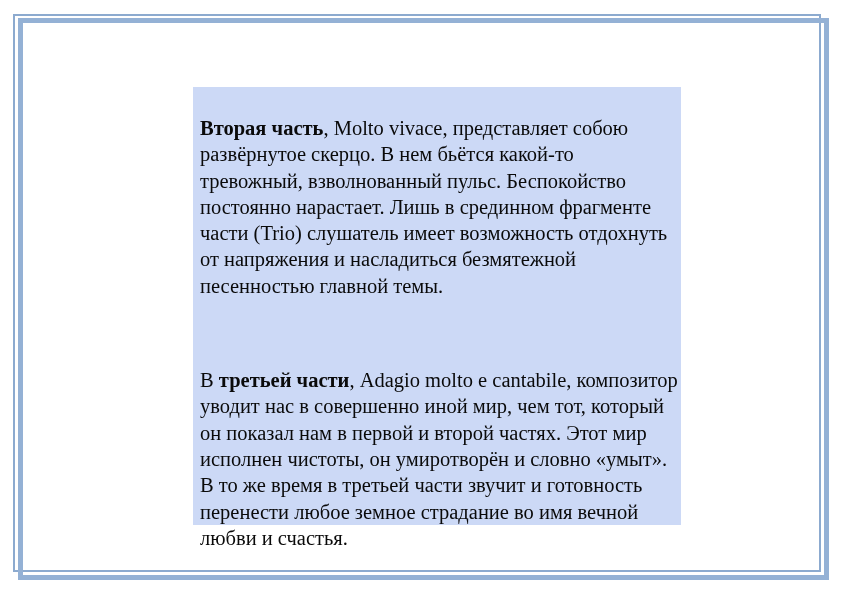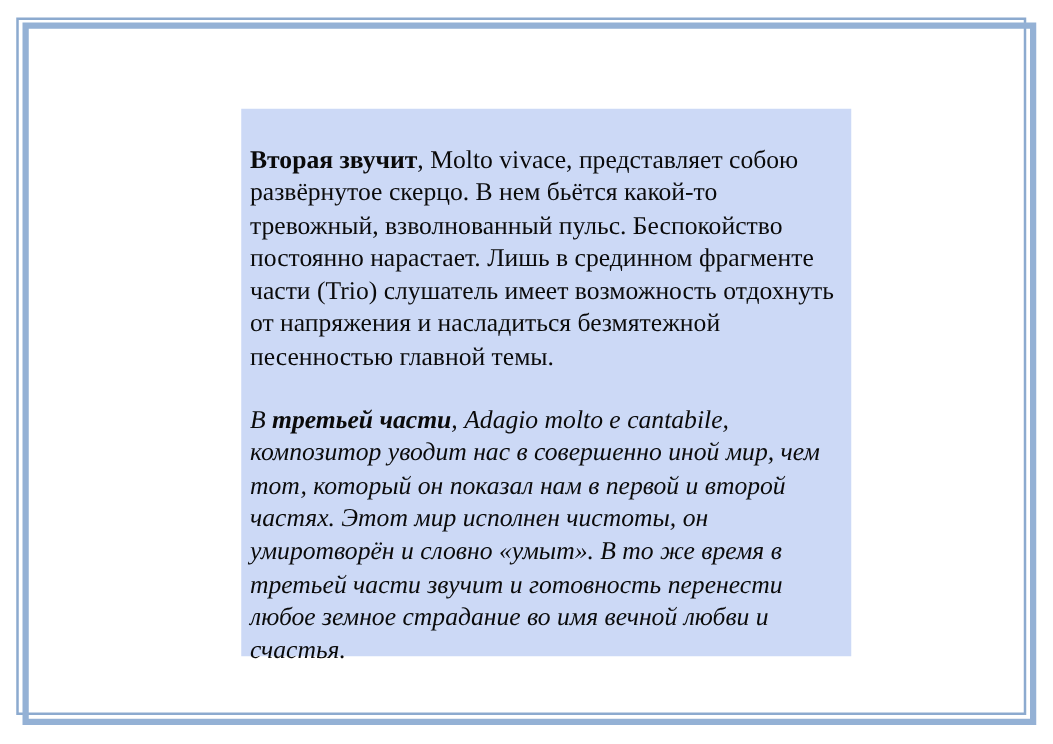--- a/index.html
+++ b/index.html
@@ -38,26 +38,26 @@
     width:488px; height:438px;
     box-sizing:border-box;
     background:var(--box-fill);
     color:var(--text-color);
     padding:28px 1px 0 7px;
     font-size:20.5px;
     line-height:26.3px;
     text-align:left;
   }
   .para{margin:0;}
-  .para + .para{margin-top:24px;font-style:italic;}
+  .para + .para{margin-top:68px;}
   .run-bold{font-weight:bold;}
 </style>
 </head>
 <body>
 
 <div class="slide">
   <div class="frame-line frame-thin"></div>
   <div class="frame-line frame-thick"></div>
   <div class="textbox">
-      <p class="para"><span class="run-bold">Вторая звучит</span><span class="run">, Molto vivace, представляет собою развёрнутое скерцо. В нем бьётся какой-то тревожный, взволнованный пульс. Беспокойство постоянно нарастает. Лишь в срединном фрагменте части (Trio) слушатель имеет возможность отдохнуть от напряжения и насладиться безмятежной песенностью главной темы.</span></p>
+      <p class="para"><span class="run-bold">Вторая часть</span><span class="run">, Molto vivace, представляет собою развёрнутое скерцо. В нем бьётся какой-то тревожный, взволнованный пульс. Беспокойство постоянно нарастает. Лишь в срединном фрагменте части (Trio) слушатель имеет возможность отдохнуть от напряжения и насладиться безмятежной песенностью главной темы.</span></p>
       <p class="para"><span class="run">В </span><span class="run-bold">третьей части</span><span class="run">, Adagio molto e cantabile, композитор уводит нас в совершенно иной мир, чем тот, который он показал нам в первой и второй частях. Этот мир исполнен чистоты, он умиротворён и словно «умыт». В то же время в третьей части звучит и готовность перенести любое земное страдание во имя вечной любви и счастья.</span></p>
     </div>
 </div>
 
 </body></html>

